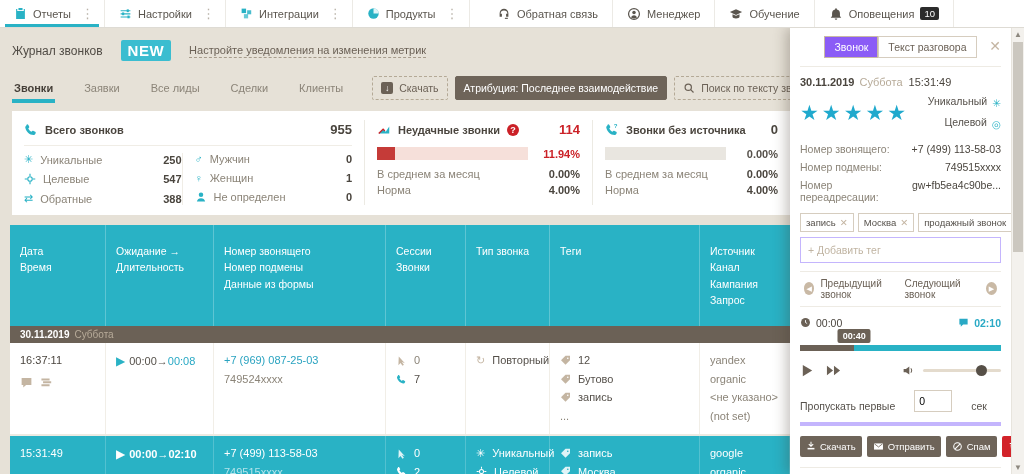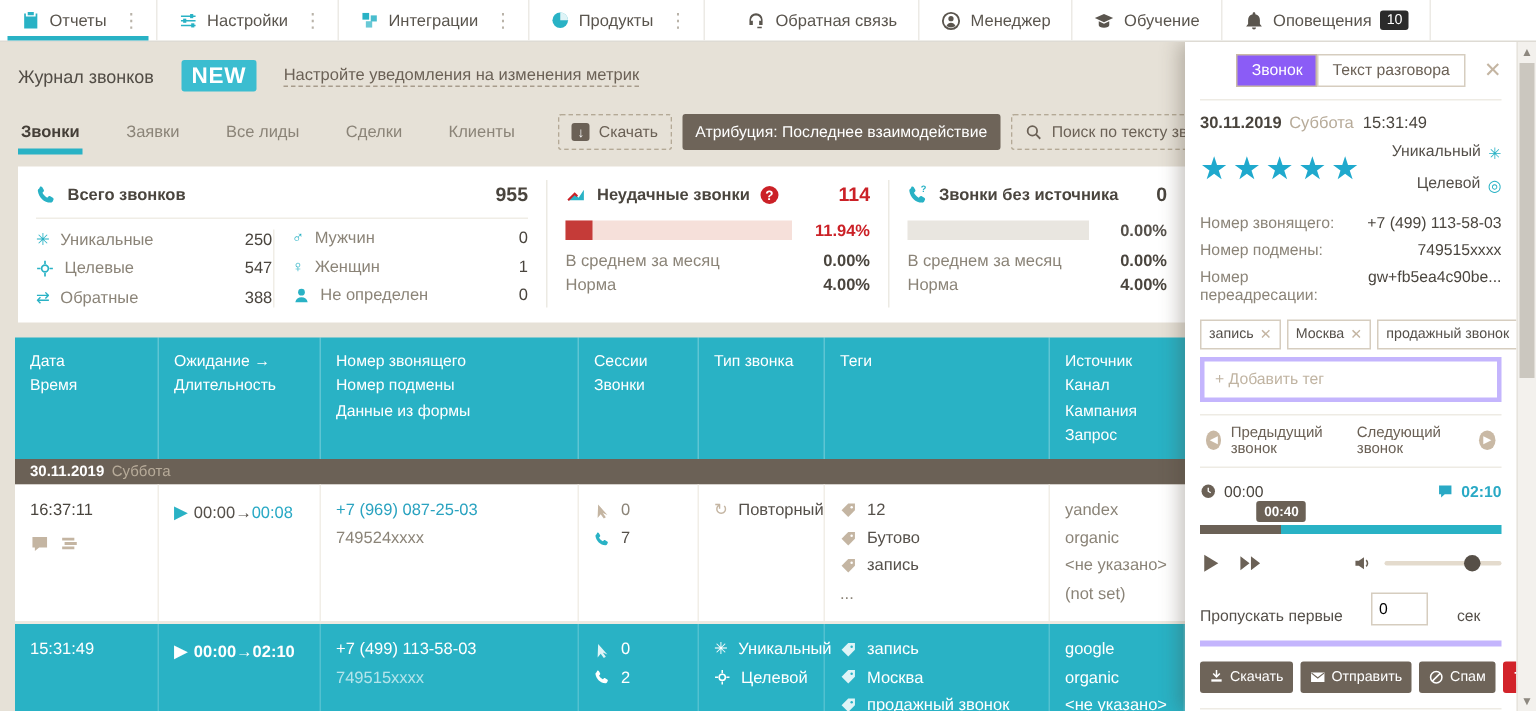--- a/index.html
+++ b/index.html
@@ -34,35 +34,35 @@
   .stats{background:#fff;margin:6px 0 0 12px;width:778px;display:flex;padding:9px 0 10px}
   .stat-sec{padding:0 12px}
   .stat-sec+.stat-sec{border-left:1px solid #eceae3}
   .stat-head{display:flex;align-items:center;gap:7px;font-weight:bold;color:#4a453e;padding:2px 0 8px;border-bottom:1px solid #f0ede6}
   .stat-head .val{margin-left:auto;font-size:13px}
   .sec1{width:352px}
   .sec1 .cols{display:flex;padding-top:7px}
   .sub-col{flex:1;display:flex;flex-direction:column;gap:7px}
   .sub-col+.sub-col{border-left:1px solid #f0ede6;padding-left:12px}
   .srow{display:flex;align-items:center;gap:7px;color:#8b8478}
-  .srow .val{margin-left:auto;color:#4a453e;font-weight:normal}
+  .srow .val{margin-left:auto;color:#4a453e;font-weight:bold}
   .sec2{width:228px}.sec3{flex:1}
   .red{color:#cb2127}
   .barrow{display:flex;align-items:center;gap:8px;padding:8px 0 6px}
   .bar{flex:1;height:13px;background:#f6e0da}
   .bar.grey{background:#e9e6e0}
   .bar .fill{height:100%;background:#c53b38}
   .pct{font-weight:bold;width:44px;text-align:right}
   .mrow{display:flex;color:#8b8478;padding:2px 0}
   .mrow .val{margin-left:auto;color:#4a453e;font-weight:bold}
   
   .tbl{margin:10px 0 0 10px;width:780px}
   .trow{display:grid;grid-template-columns:96px 108px 172px 80px 84px 150px 90px}
   .thead{background:#29b2c5;color:#fff}
-  .thead .cell{padding:8px 10px;font-size:10.5px;line-height:1.55;border-right:1px solid rgba(255,255,255,.25)}
+  .thead .cell{padding:18px 10px;font-size:10.5px;line-height:1.55;border-right:1px solid rgba(255,255,255,.25)}
   .thead .cell:last-child{border-right:none}
   .daterow{background:#6b6156;color:#fff;padding:3px 10px;font-size:10px}
   .daterow .day{color:#b7ab99;margin-left:5px}
   .drow{background:#fff;border-bottom:2px solid #edeae2}
   .drow .cell{padding:8px 10px;border-right:1px solid #f1eee7;line-height:1.7;min-height:54px}
   .drow .cell:last-child{border-right:none}
   .drow.selected{background:#29b2c5;color:#fff}
   .drow.selected .cell{border-right:1px solid rgba(255,255,255,.2)}
   .time{color:#4a453e}
   .selected .time{color:#fff}
@@ -98,21 +98,21 @@
   .prate{display:flex;align-items:center;padding:2px 0 6px}
   .stars{color:#1fa9cd;font-size:21px;letter-spacing:3px;cursor:pointer}
   .ptypes{margin-left:auto;text-align:right;font-size:10.5px;color:#55504a;line-height:1.8}
   .ptypes .ic{margin-left:5px;color:#29b2c5}
   .pfield{display:flex;padding:3px 0;font-size:10.5px}
   .pfield .lab{color:#8b8478}
   .pfield .val{margin-left:auto;color:#4a453e}
   .chips{display:flex;gap:4px;padding:7px 0 5px;flex-wrap:nowrap}
   .chip{border:1px solid #d6cdbf;padding:3px 5px;font-size:9.5px;color:#55504a;white-space:nowrap;display:flex;gap:4px;align-items:center;cursor:pointer}
   .chip .x{color:#c4b5a2}
-  .addtag{width:100%;border:3px solid #c4b5fd;padding:6px 7px;font-size:10.5px;color:#55504a;outline:none}
+  .addtag{width:100%;border:1px solid #c4b5fd;padding:6px 7px;font-size:10.5px;color:#55504a;outline:none}
   .addtag::placeholder{color:#c0b4a2}
   .prevnext{display:flex;border:1px solid #eeebe4;border-left:none;border-right:none;margin-top:8px}
   .pn{flex:1;display:flex;align-items:center;gap:6px;padding:6px 4px;font-size:10px;color:#6b6156;cursor:pointer}
   .pn.next{justify-content:flex-end}
   .circ{width:13px;height:13px;border-radius:50%;background:#c9b9a5;color:#fff;font-size:7px;line-height:13px;text-align:center}
   .ptimes{display:flex;align-items:center;padding:10px 0 2px;font-size:10.5px}
   .ptimes .left{display:flex;gap:5px;align-items:center;color:#4a453e}
   .ptimes .right{margin-left:auto;display:flex;gap:5px;align-items:center;color:#29a9c5;font-weight:bold}
   .pprog{position:relative;height:6px;background:#29b2c5;margin:14px 0 10px;cursor:pointer}
   .pprog .played{position:absolute;left:0;top:0;bottom:0;background:#6b6156}

